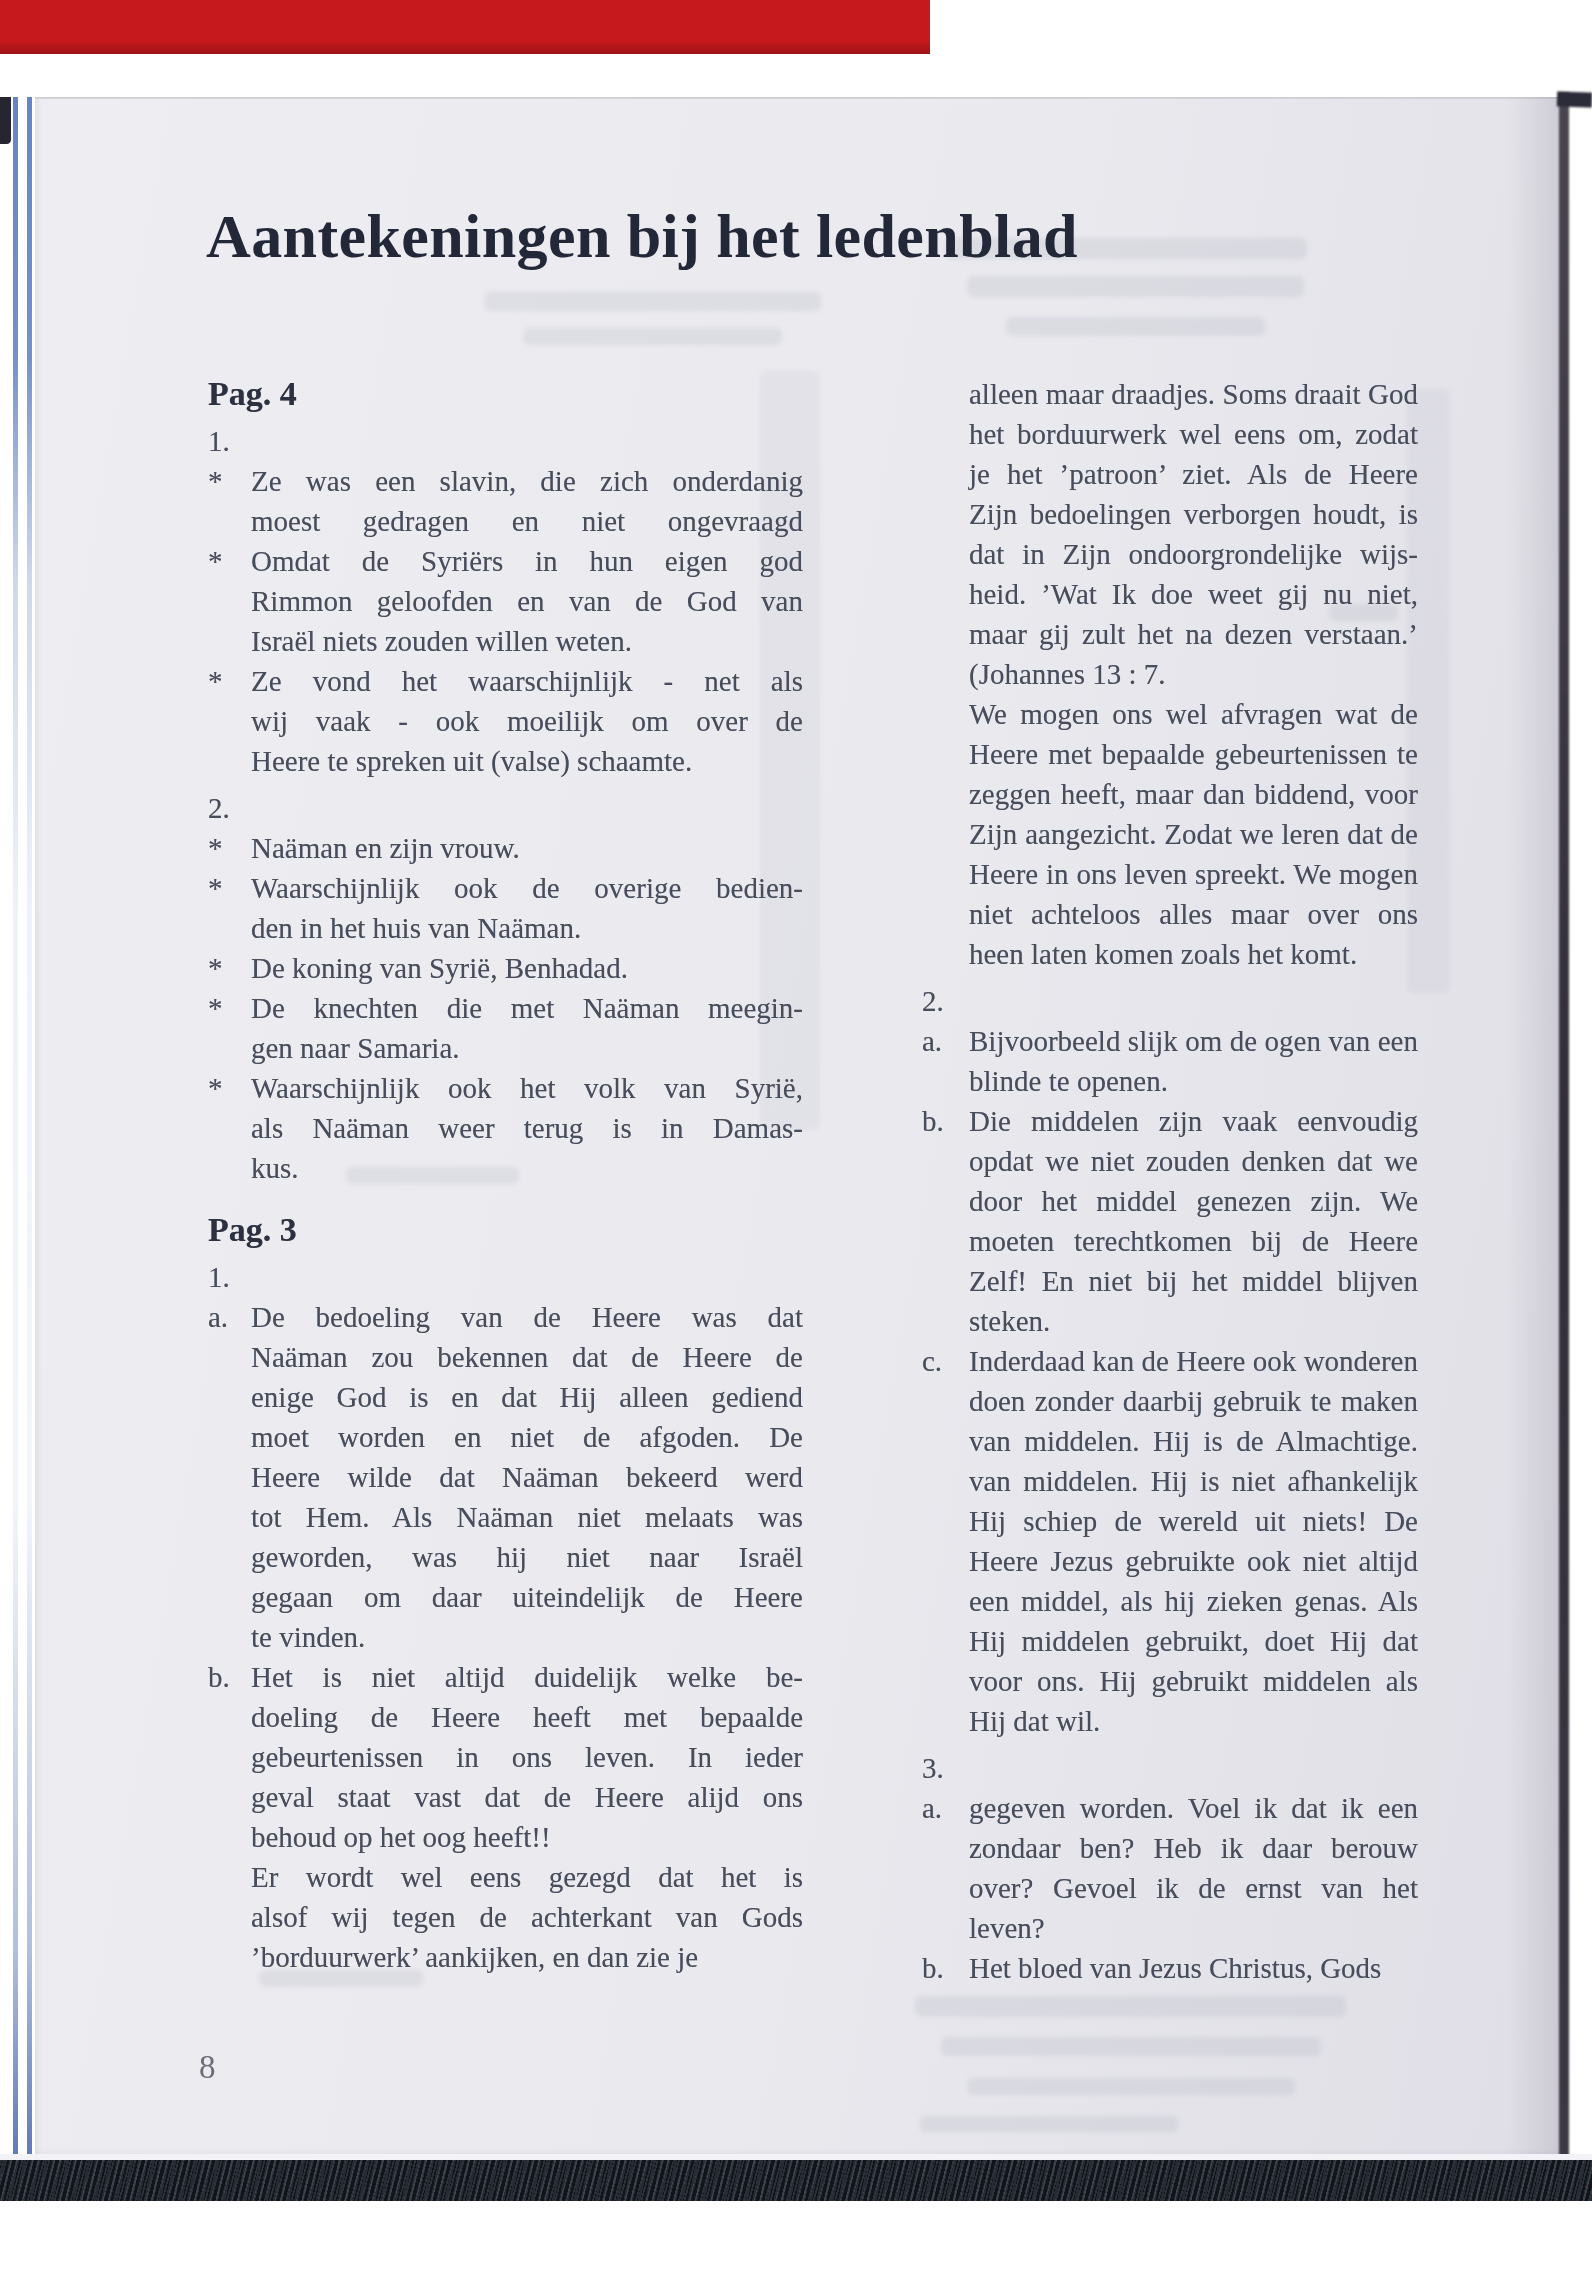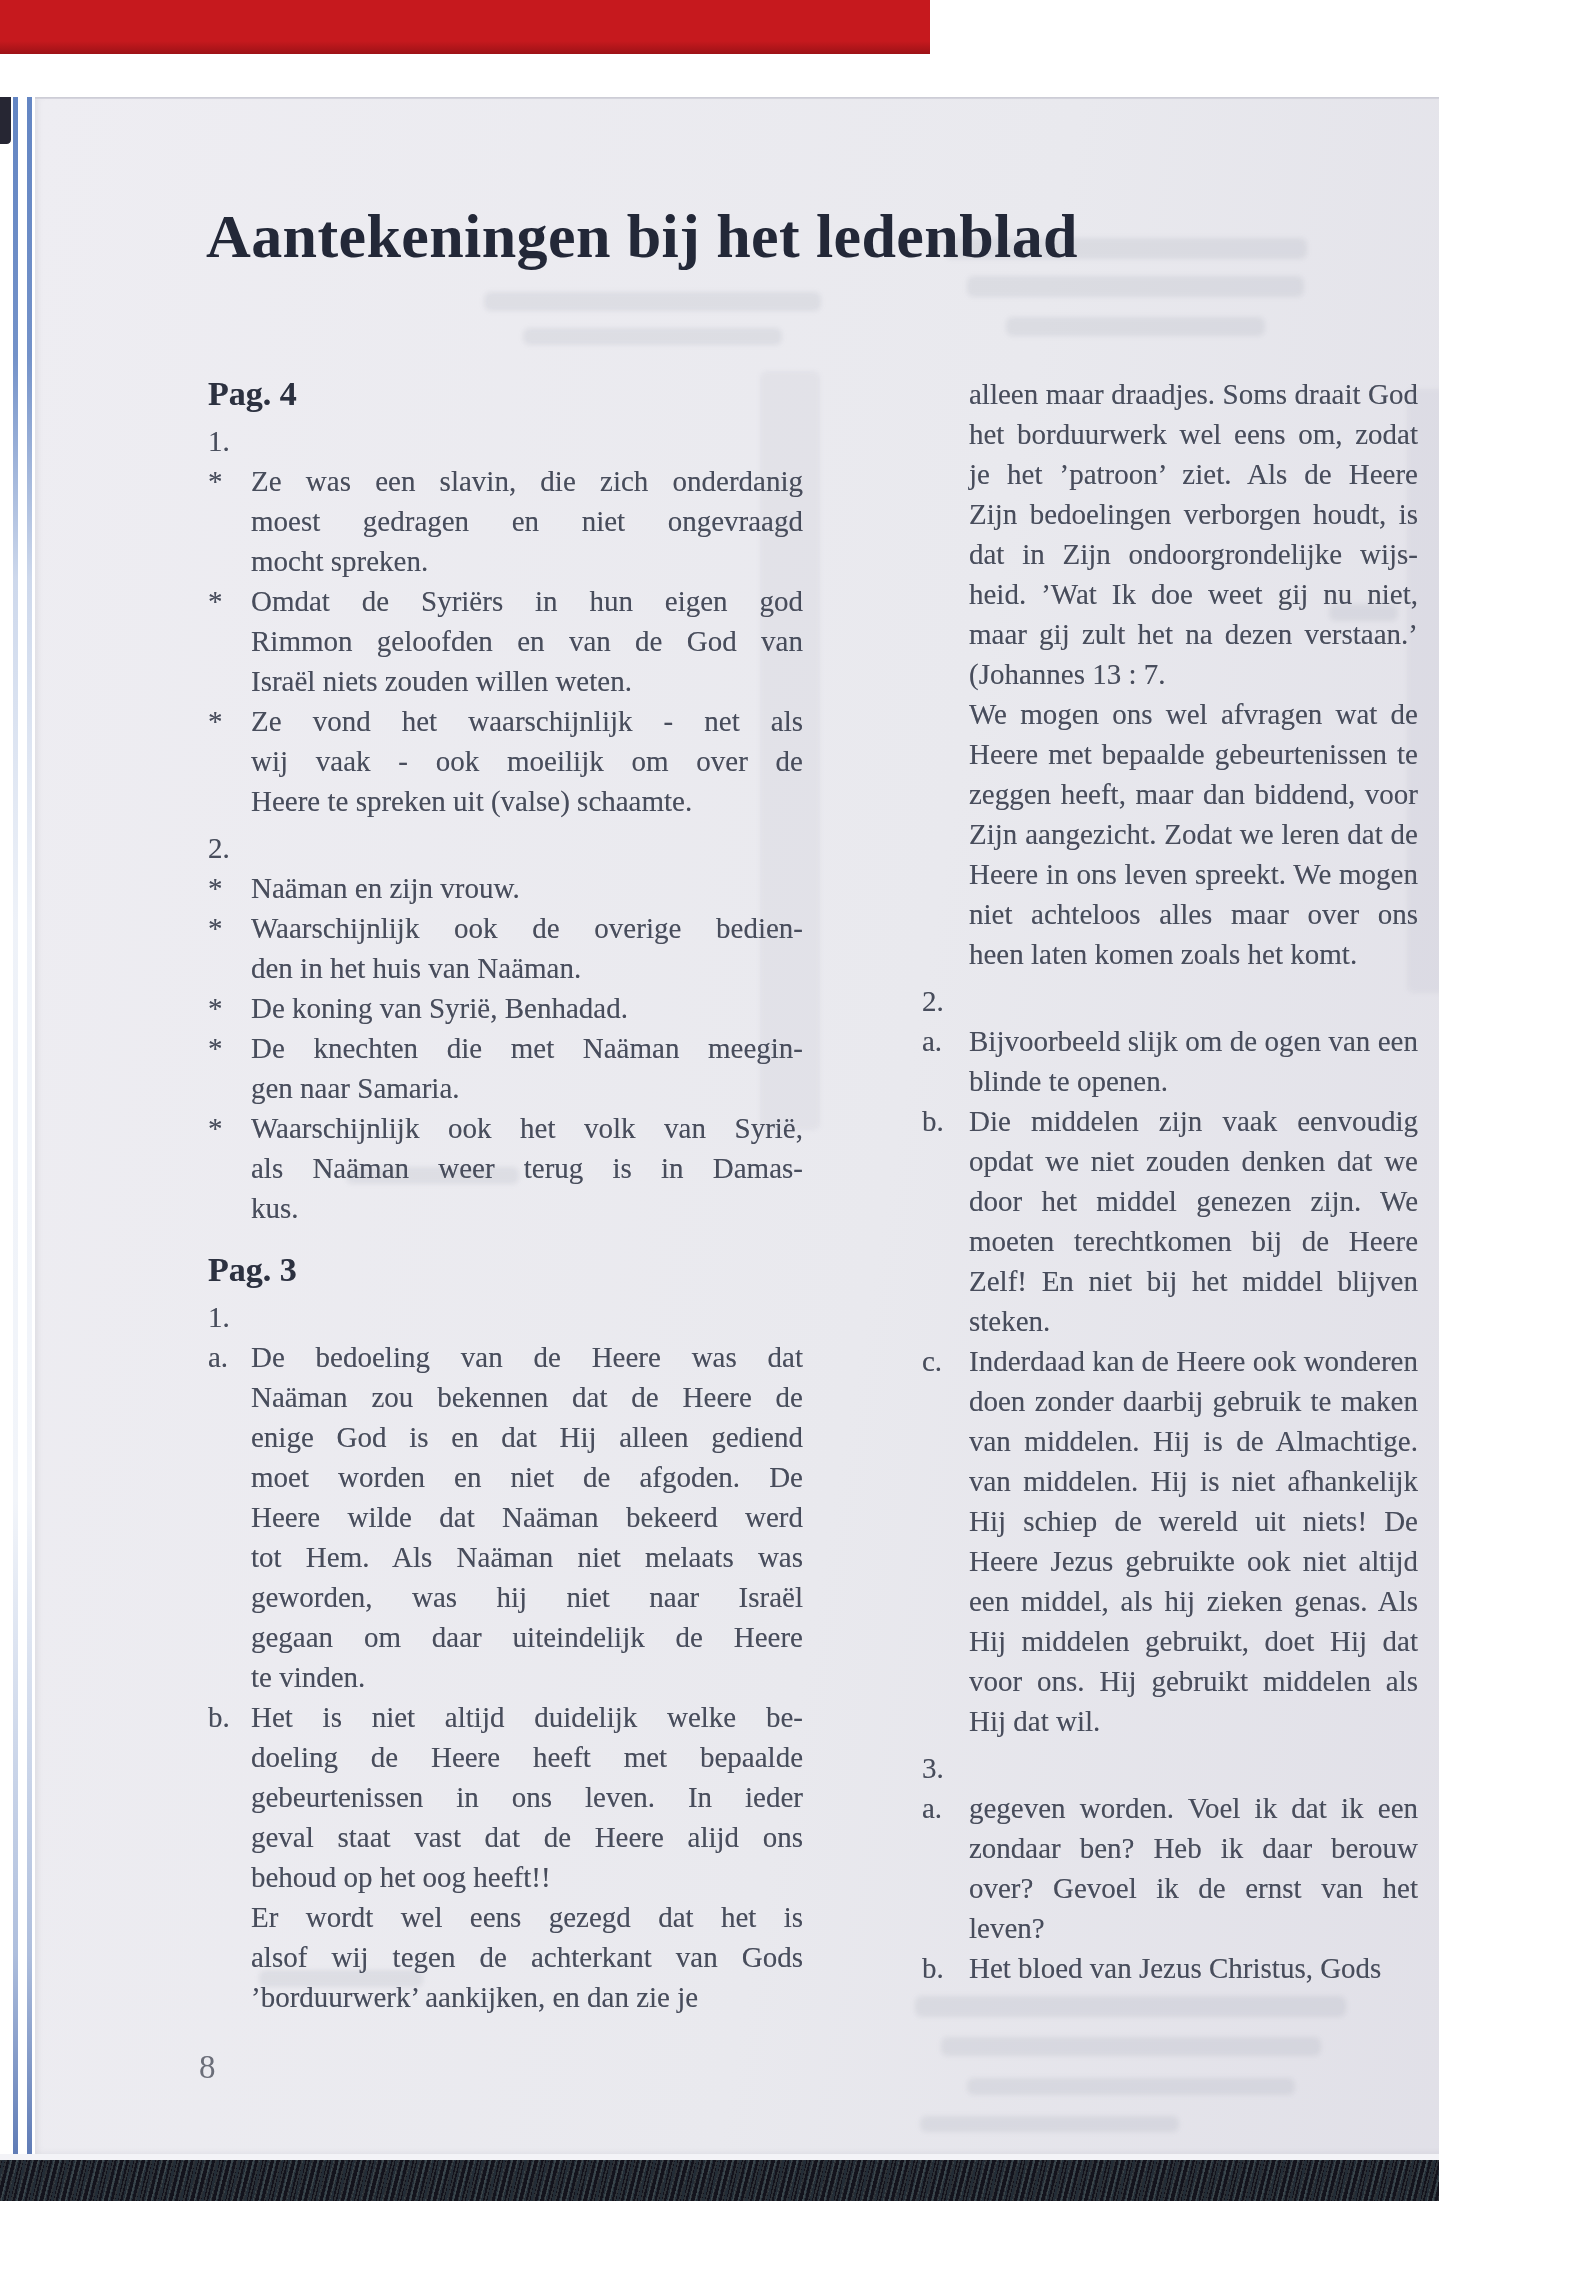--- a/index.html
+++ b/index.html
@@ -1,18 +1,18 @@
 <!DOCTYPE html>
 <html style="--accent-red: #c6191e; --page-bg: #e9e9ee; --band-dark: #13131c; --edge-blue: #5b7fc0; --text-body: #484d5c; --text-heading-dark: #232838;font-size:14px"><head>
 <meta charset="utf-8">
 <style>
   html,body{margin:0;padding:0;background:#ffffff;}
   .canvas{
     position:relative;
-    width:1439px;height:2295px;
+    width:1592px;height:2295px;
     background:#ffffff;
     overflow:hidden;
     font-family:"Liberation Serif","DejaVu Serif",serif;
   }
   
   .red-bar{
     position:absolute;left:0;top:0;width:930px;height:54px;
     background:linear-gradient(to bottom, var(--accent-red,#c6191e) 0 76%, #9d1216 100%);
   }
   
@@ -115,21 +115,20 @@
 
     <h1 class="title">Aantekeningen bij het ledenblad</h1>
 
     <div class="col col-left" id="col-left">
         <div class="block heading">Pag. 4</div>
         <div class="block label">1.</div>
         <div class="block item">
           <span class="marker">*</span>
           <div class="line">Ze was een slavin, die zich onderdanig</div>
           <div class="line">moest gedragen en niet ongevraagd</div>
-          <div class="line pend">mocht spreken.</div>
         </div>
         <div class="block item">
           <span class="marker">*</span>
           <div class="line">Omdat de Syriërs in hun eigen god</div>
           <div class="line">Rimmon geloofden en van de God van</div>
           <div class="line pend">Israël niets zouden willen weten.</div>
         </div>
         <div class="block item">
           <span class="marker">*</span>
           <div class="line">Ze vond het waarschijnlijk - net als</div>

